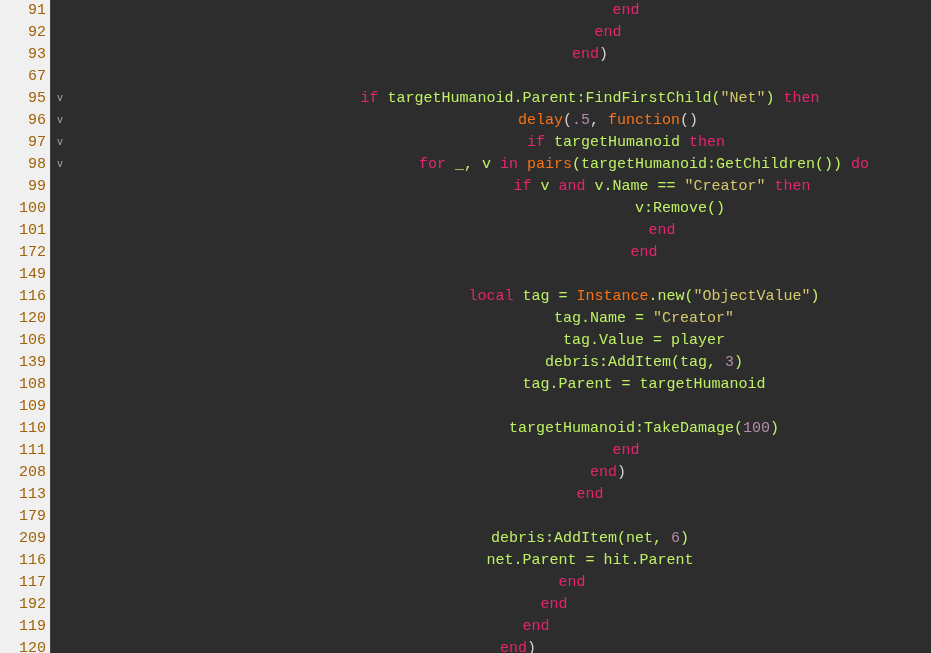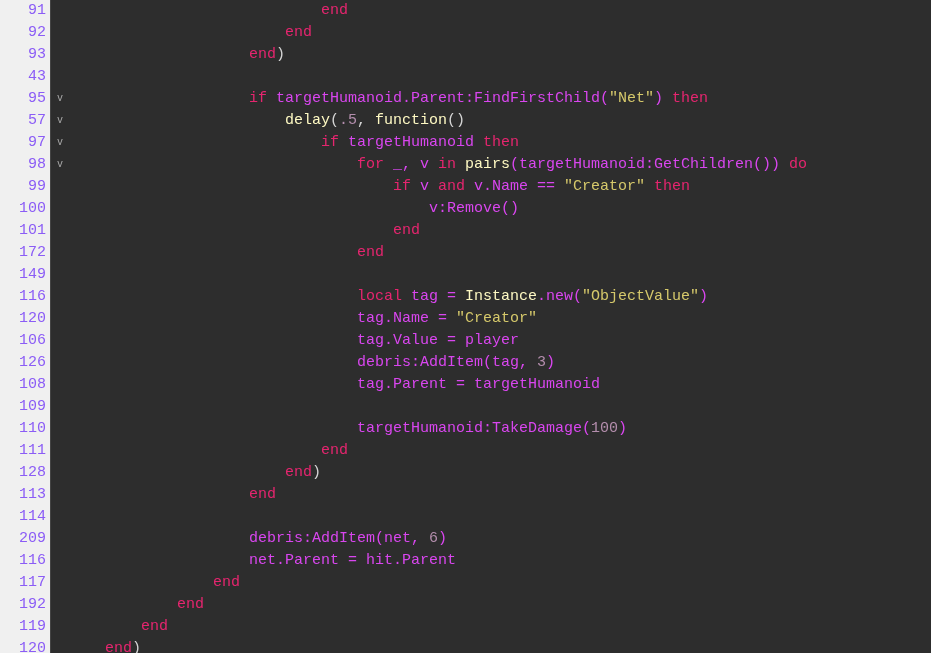--- a/index.html
+++ b/index.html
@@ -1,59 +1,59 @@
 <!DOCTYPE html>
 <html><head>
 <meta charset="utf-8">
 <style>
   html,body{margin:0;padding:0;background:#2d2d2d;color:#d4d4d4;font-family:Consolas,'Courier New',monospace;font-size:15px;line-height:22px;}
   .editor{display:flex;flex-direction:row;height:100vh;}
-  .gutter{background:#f0f0f0;color:#8b5cf6;text-align:right;padding:0 4px 5px 10px;user-select:none;border-right:1px solid #444;min-width:36px;}
+  .gutter{background:#f0f0f0;color:#a16207;text-align:right;padding:0 4px 5px 10px;user-select:none;border-right:1px solid #444;min-width:36px;}
   .gutter .ln{height:22px;}
   .foldcol{background:#2d2d2d;width:18px;user-select:none;position:relative;}
   .foldcol .fold{height:22px;color:#aaa;font-size:10px;text-align:center;line-height:22px;}
-  .codearea{background:#2d2d2d;padding:0;white-space:pre;overflow:hidden;flex:1;}
+  .codearea{background:#2d2d2d;padding:0;white-space:pre;overflow:hidden;flex:1;text-align:center;}
   .codearea .line{height:22px;white-space:pre;}
   
   .kw{color:#e6256f;font-weight:500;}   
-  .fn{color:#fef9c3;}                   
+  .fn{color:#f97316;}                   
   .str{color:#d6c96b;}                  
   .num{color:#b48ead;}                  
-  .id{color:#d946ef;}                   
+  .id{color:#bef264;}                   
   .op{color:#d4d4d4;}
 </style>
 </head>
 <body>
 
 <div class="editor">
   <div class="gutter" id="gutter">
       <div class="ln">91</div>
       <div class="ln">92</div>
       <div class="ln">93</div>
-      <div class="ln">43</div>
+      <div class="ln">67</div>
       <div class="ln">95</div>
-      <div class="ln">57</div>
+      <div class="ln">96</div>
       <div class="ln">97</div>
       <div class="ln">98</div>
       <div class="ln">99</div>
       <div class="ln">100</div>
       <div class="ln">101</div>
       <div class="ln">172</div>
       <div class="ln">149</div>
       <div class="ln">116</div>
       <div class="ln">120</div>
       <div class="ln">106</div>
-      <div class="ln">126</div>
+      <div class="ln">139</div>
       <div class="ln">108</div>
       <div class="ln">109</div>
       <div class="ln">110</div>
       <div class="ln">111</div>
-      <div class="ln">128</div>
+      <div class="ln">208</div>
       <div class="ln">113</div>
-      <div class="ln">114</div>
+      <div class="ln">179</div>
       <div class="ln">209</div>
       <div class="ln">116</div>
       <div class="ln">117</div>
       <div class="ln">192</div>
       <div class="ln">119</div>
       <div class="ln">120</div>
     </div>
   <div class="foldcol" id="foldcol">
       <div class="fold"></div>
       <div class="fold"></div>

